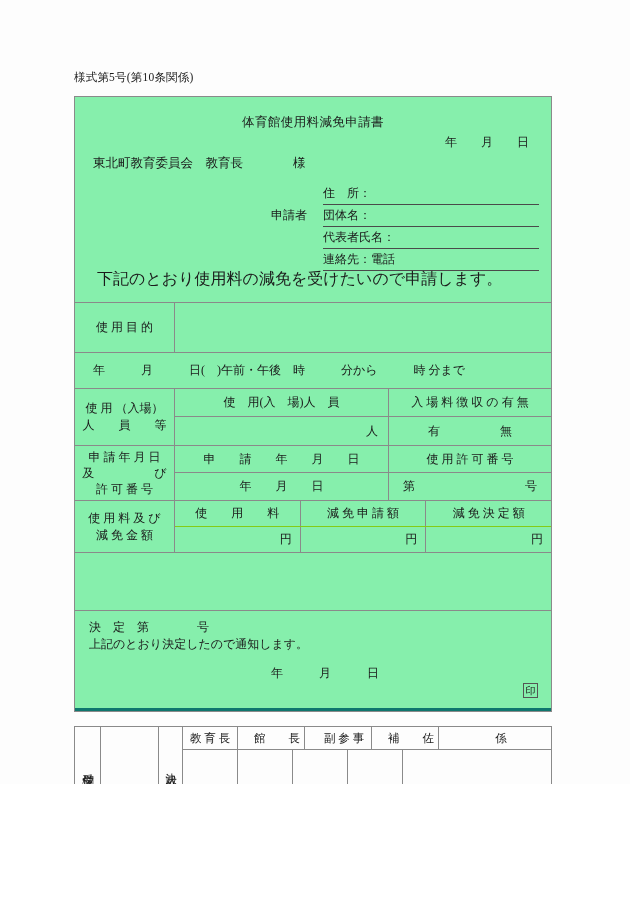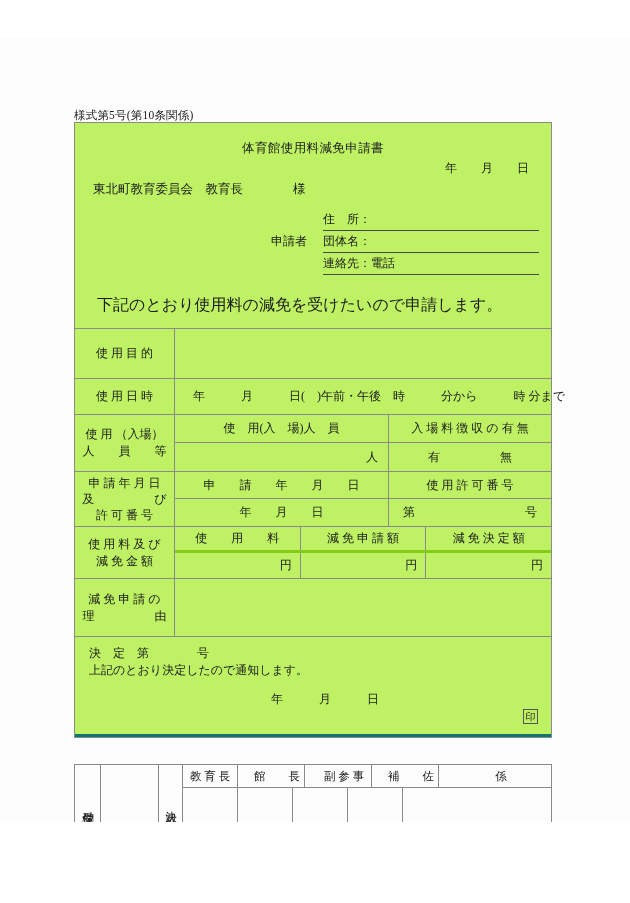--- a/index.html
+++ b/index.html
@@ -14,42 +14,41 @@
     font-family: "Liberation Serif", "DejaVu Serif", serif;
     color: #1a1a1a;
     -webkit-font-smoothing: antialiased;
   }
   .page {
     position: absolute;
     left: 0; top: 0;
     width: 630px; height: 784px;
     background: #fdfdfd;
     overflow: hidden;
-    margin-top: 38px;
   }
 
   
   .form-no {
     position: absolute;
     left: 74px;
     top: 70px;
     font-size: 11.5px;
     letter-spacing: 0.2px;
     white-space: nowrap;
   }
 
   
   .frame {
     position: absolute;
     left: 74px;
-    top: 84px;
+    top: 96px;
     width: 478px;
     border: 1px solid #8a8a8a;
     box-sizing: border-box;
-    background: #bef264;
+    background: #86efac;
   }
 
   
   .head-block {
     position: relative;
     height: 206px;
     border-bottom: 1px solid #8a8a8a;
     box-sizing: border-box;
   }
   .doc-title {
@@ -238,21 +237,21 @@
     flex: 1 1 auto;
     display: flex;
     flex-direction: column;
   }
   .r-fee .sub-head,
   .r-fee .sub-val {
     display: flex;
     height: 50%;
     box-sizing: border-box;
   }
-  .r-fee .sub-head { border-bottom: 3px solid #84cc16; text-align: right; }
+  .r-fee .sub-head { border-bottom: 1px solid #84cc16; text-align: right; }
   .r-fee .fc {
     flex: 1 1 0;
     box-sizing: border-box;
     border-right: 1px solid #8a8a8a;
     display: flex;
     align-items: center;
     justify-content: center;
     font-size: 12px;
     white-space: pre;
   }
@@ -389,38 +388,36 @@
     <div class="head-block">
       <div class="doc-title">体育館使用料減免申請書</div>
       <div class="head-date">年　　月　　日</div>
       <div class="addressee">東北町教育委員会　教育長　　　　様</div>
 
       <div class="applicant-wrap">
         <div class="applicant-label">申請者</div>
         <div class="applicant-lines">
           <div class="app-line">住　所：</div>
           <div class="app-line">団体名：</div>
+          <div class="app-line">代表者氏名：</div>
           <div class="app-line">連絡先：電話</div>
         </div>
       </div>
 
       <div class="intro-text">下記のとおり使用料の減免を受けたいので申請します。</div>
     </div>
 
     <div class="row r-purpose">
       <div class="lab">
         <span class="l">使 用 目 的</span>
       </div>
       <div class="body-cell"></div>
     </div>
 
     <div class="row r-datetime">
-      <div class="lab">
-        <span class="l">使 用 日 時</span>
-      </div>
       <div class="body-cell">年　　　月　　　日(　)午前・午後　時　　　分から　　　時 分まで</div>
     </div>
 
     <div class="row r-attend">
       <div class="lab">
         <span class="l">使 用 （入場）</span>
         <span class="l">人　　員　　等</span>
       </div>
       <div class="stack">
         <div class="sub-head">
@@ -468,24 +465,20 @@
         </div>
         <div class="sub-val">
           <div class="fc">円</div>
           <div class="fc">円</div>
           <div class="fc">円</div>
         </div>
       </div>
     </div>
 
     <div class="row r-reason">
-      <div class="lab">
-        <span class="l">減 免 申 請 の</span>
-        <span class="l">理　　　　　由</span>
-      </div>
       <div class="body-cell"></div>
     </div>
 
     <div class="decision">
       <div class="dec-no">決　定　第　　　　号</div>
       <div class="dec-note">上記のとおり決定したので通知します。</div>
       <div class="dec-date">年　　　月　　　日</div>
       <div class="seal-box">印</div>
     </div>
 

